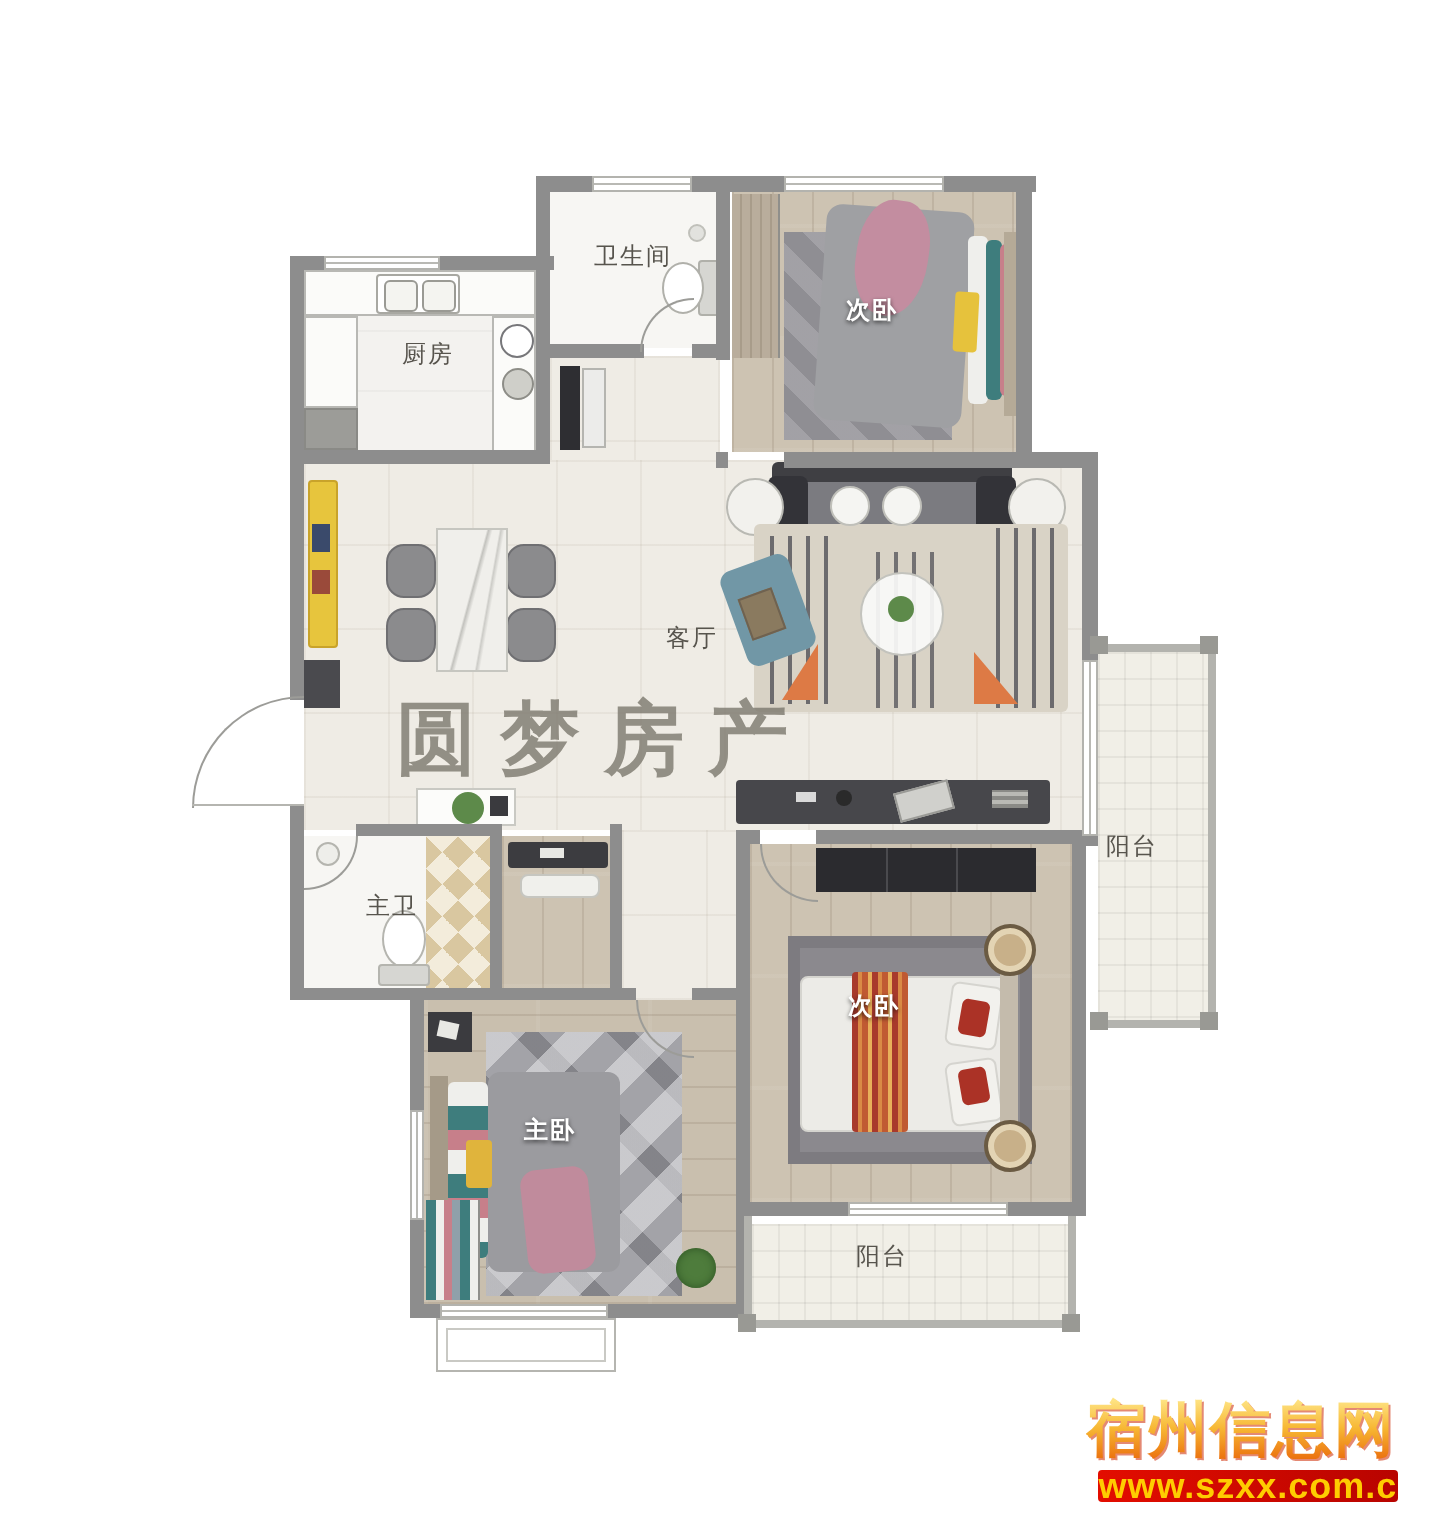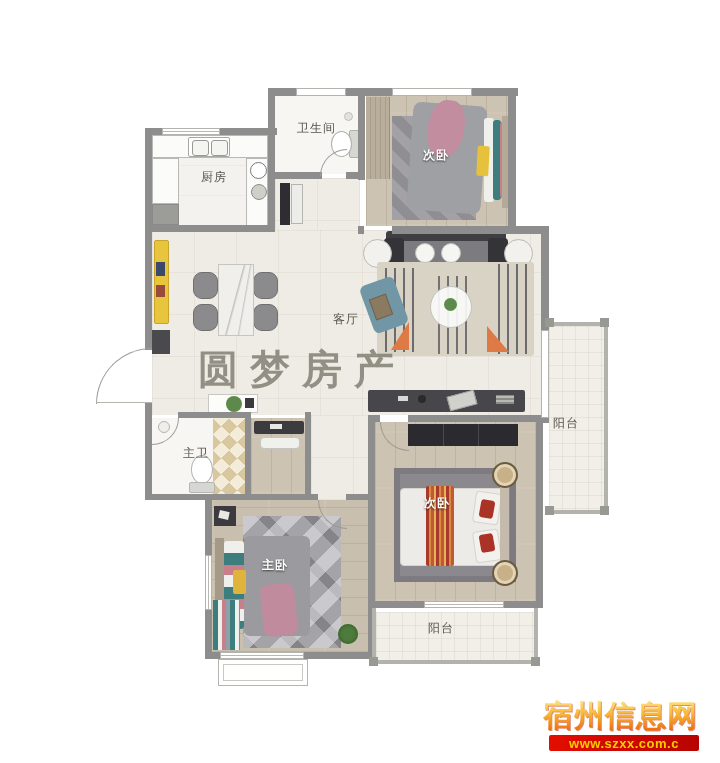--- a/index.html
+++ b/index.html
@@ -40,21 +40,21 @@
     color:rgba(126,122,111,.82);white-space:nowrap;}
   #site-badge{position:absolute;left:543px;top:698px;z-index:70;width:162px;}
   #site-name{font-family:"DejaVu Serif",serif;font-weight:bold;font-size:30px;letter-spacing:1px;
     white-space:nowrap;line-height:36px;
     background:linear-gradient(180deg,#ffe98e 0%,#f7b733 45%,#e85d04 100%);
     -webkit-background-clip:text;background-clip:text;color:transparent;
     filter:drop-shadow(1px 1px 0 rgba(205,40,0,.55));}
   #site-url-banner{margin-top:1px;width:150px;height:16px;margin-left:6px;
     background:linear-gradient(90deg,#e30d00,#b80400);border-radius:2px;
     display:flex;align-items:center;justify-content:center;}
-  #site-url-banner span{font-size:13px;font-weight:bold;color:#ffcc00;letter-spacing:.5px;
+  #site-url-banner span{font-size:18px;font-weight:bold;color:#ffcc00;letter-spacing:.5px;
     font-family:"Liberation Sans",sans-serif;}
 </style>
 </head>
 <body>
 
 <div id="canvas">
 
   <div class="floor floor-tile" style="left:275px;top:178px;width:85px;height:56px;"></div>
   <div class="floor floor-tile" style="left:152px;top:230px;width:393px;height:185px;"></div>
   <div class="floor floor-tile" style="left:311px;top:415px;width:57px;height:85px;"></div>

